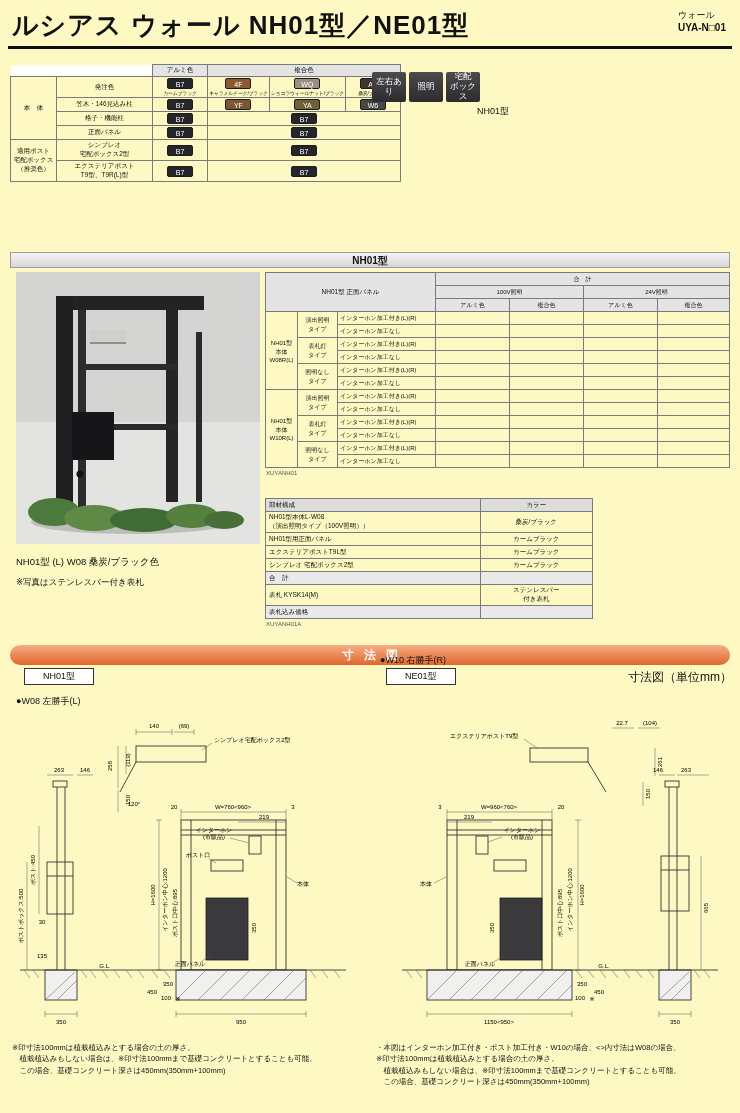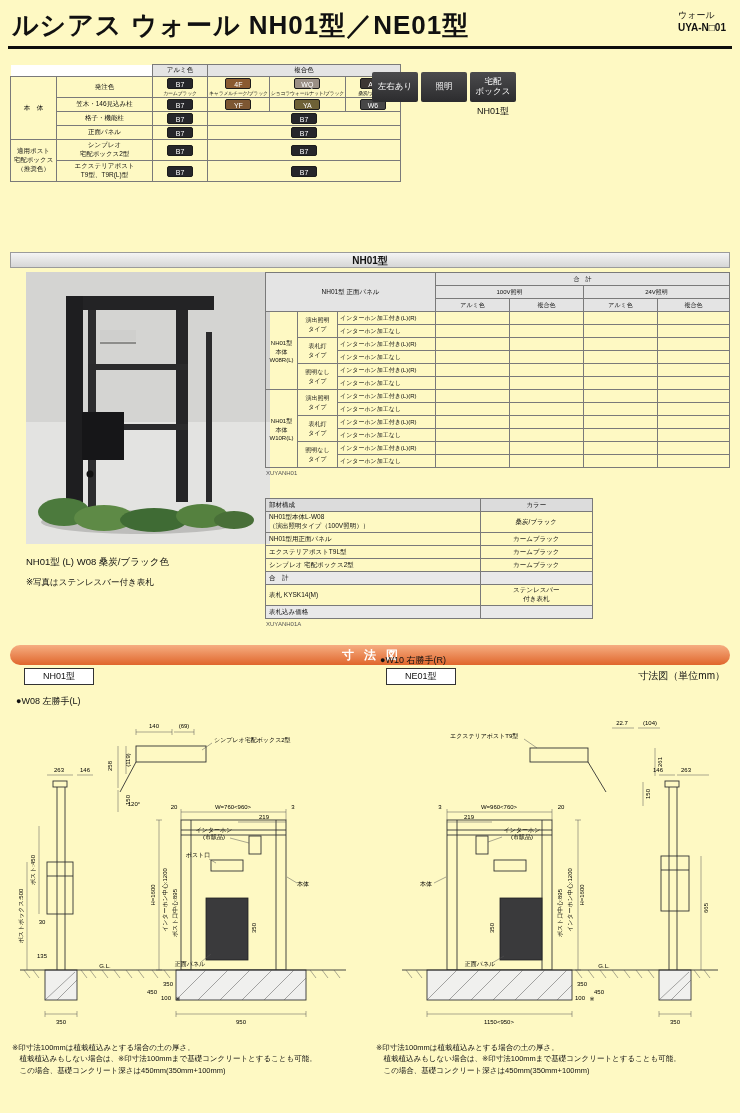--- a/index.html
+++ b/index.html
@@ -20,49 +20,49 @@
   .color-table .hd{background:#e4e4e4}
   .color-table .blank{border-left:none;border-top:none;background:#fff}
   .col-grp{width:46px}.col-lbl{width:96px}.col-chip{width:55px}
   .chip{display:inline-block;min-width:26px;height:11px;line-height:11px;border-radius:2px;
         color:#fff;font-size:7px;text-align:center;padding:0 2px;border:1px solid #1c1c1c}
   .cap{font-size:5px;letter-spacing:-0.3px;white-space:nowrap;overflow:hidden;margin-top:1px}
   .c-b7{background:#26262a}.c-4f{background:#8a5a30}.c-wq{background:#9a8f85}.c-an{background:#3d3734}
   .c-yf{background:#7d5732}.c-ya{background:#6e6136}.c-w6{background:#474747}
   
   .badges{position:absolute;left:372px;top:72px;display:flex;gap:3px}
-  .badge{width:46px;height:30px;background:linear-gradient(#4b4b4d,#2c2c2e);color:#fff;font-size:8.5px;
+  .badge{width:34px;height:30px;background:linear-gradient(#4b4b4d,#2c2c2e);color:#fff;font-size:8.5px;
          display:flex;align-items:center;justify-content:center;text-align:center;border-radius:2px;line-height:1.15}
   .badge-model{position:absolute;left:468px;top:105px;width:50px;text-align:center;font-size:9px}
   
   .model-bar{position:absolute;left:10px;top:252px;width:720px;height:16px;line-height:15px;text-align:center;
              font-size:10px;font-weight:bold;background:linear-gradient(#f4f4f4,#d6d6d6);border:1px solid #9b9b9b}
   
-  .photo{position:absolute;left:26px;top:272px;width:244px}
+  .photo{position:absolute;left:16px;top:272px;width:244px}
   .photo-cap1{font-size:9.5px;margin-top:8px}
   .photo-cap2{font-size:8.5px;margin-top:8px}
   
   .right-col{position:absolute;left:265px;top:272px;width:466px}
   .price-table{width:464px;font-size:6px;table-layout:fixed}
   .price-table th,.price-table td{border:1px solid #7a7a7a;height:13px;padding:0 2px;font-weight:normal;text-align:center;vertical-align:middle}
   .price-table thead th{background:#e4e4e4}
   .price-table .corner{background:#e4e4e4;font-size:6.5px}
   .price-table .rl{text-align:left;white-space:nowrap}
   .tbl-code{font-size:6px;color:#555;margin:2px 0 0 1px}
   .parts-table{margin-top:22px;font-size:6.5px;table-layout:fixed;width:328px}
   .parts-table th,.parts-table td{border:1px solid #7a7a7a;padding:1px 3px;height:13px;font-weight:normal;vertical-align:middle}
   .parts-table th{background:#dcdcdc;text-align:center}
   .parts-table .pt{width:214px;text-align:left}
   .parts-table .cl{width:112px;text-align:center}
   .shade{background:#e9e9e9}
   
   .dim-bar{position:absolute;left:10px;top:645px;width:720px;height:20px;border-radius:10px;
            background:linear-gradient(#f6ae82,#e0662c);color:#fff;font-weight:bold;font-size:12px;
            display:flex;align-items:center;justify-content:center;letter-spacing:10px;text-indent:10px}
-  .unit-note{position:absolute;right:15px;top:669px;font-size:10px}
+  .unit-note{position:absolute;right:8px;top:669px;font-size:12px}
   .model-tag{position:absolute;border:1px solid #333;font-size:9px;padding:1px 18px;background:#fff}
   #tagL{left:24px;top:668px}#tagR{left:386px;top:668px}
   .variant{position:absolute;font-size:9px}
   #varL{left:16px;top:695px}#varR{left:380px;top:654px}
   .diagram{position:absolute}
   #diaL{left:6px;top:708px}#diaR{left:372px;top:708px}
   .notes{position:absolute;width:360px;font-size:7.5px;line-height:1.5;color:#111}
   #notesL{left:12px;top:1042px}#notesR{left:376px;top:1042px}
   
   svg text{font-size:6px;fill:#000}
@@ -489,18 +489,19 @@
       <text transform="rotate(-90 336 200)" x="336" y="200">665</text>
     </g>
   </svg>
 
   <div class="notes" id="notesL">
     <div>※印寸法100mmは植栽植込みとする場合の土の厚さ。</div>
     <div>　植栽植込みもしない場合は、※印寸法100mmまで基礎コンクリートとすることも可能。</div>
     <div>　この場合、基礎コンクリート深さは450mm(350mm+100mm)</div>
   </div>
   <div class="notes" id="notesR">
+    <div>・本図はインターホン加工付き・ポスト加工付き・W10の場合。&lt;&gt;内寸法はW08の場合。</div>
     <div>※印寸法100mmは植栽植込みとする場合の土の厚さ。</div>
     <div>　植栽植込みもしない場合は、※印寸法100mmまで基礎コンクリートとすることも可能。</div>
     <div>　この場合、基礎コンクリート深さは450mm(350mm+100mm)</div>
   </div>
 
 </div>
 
 </body></html>

